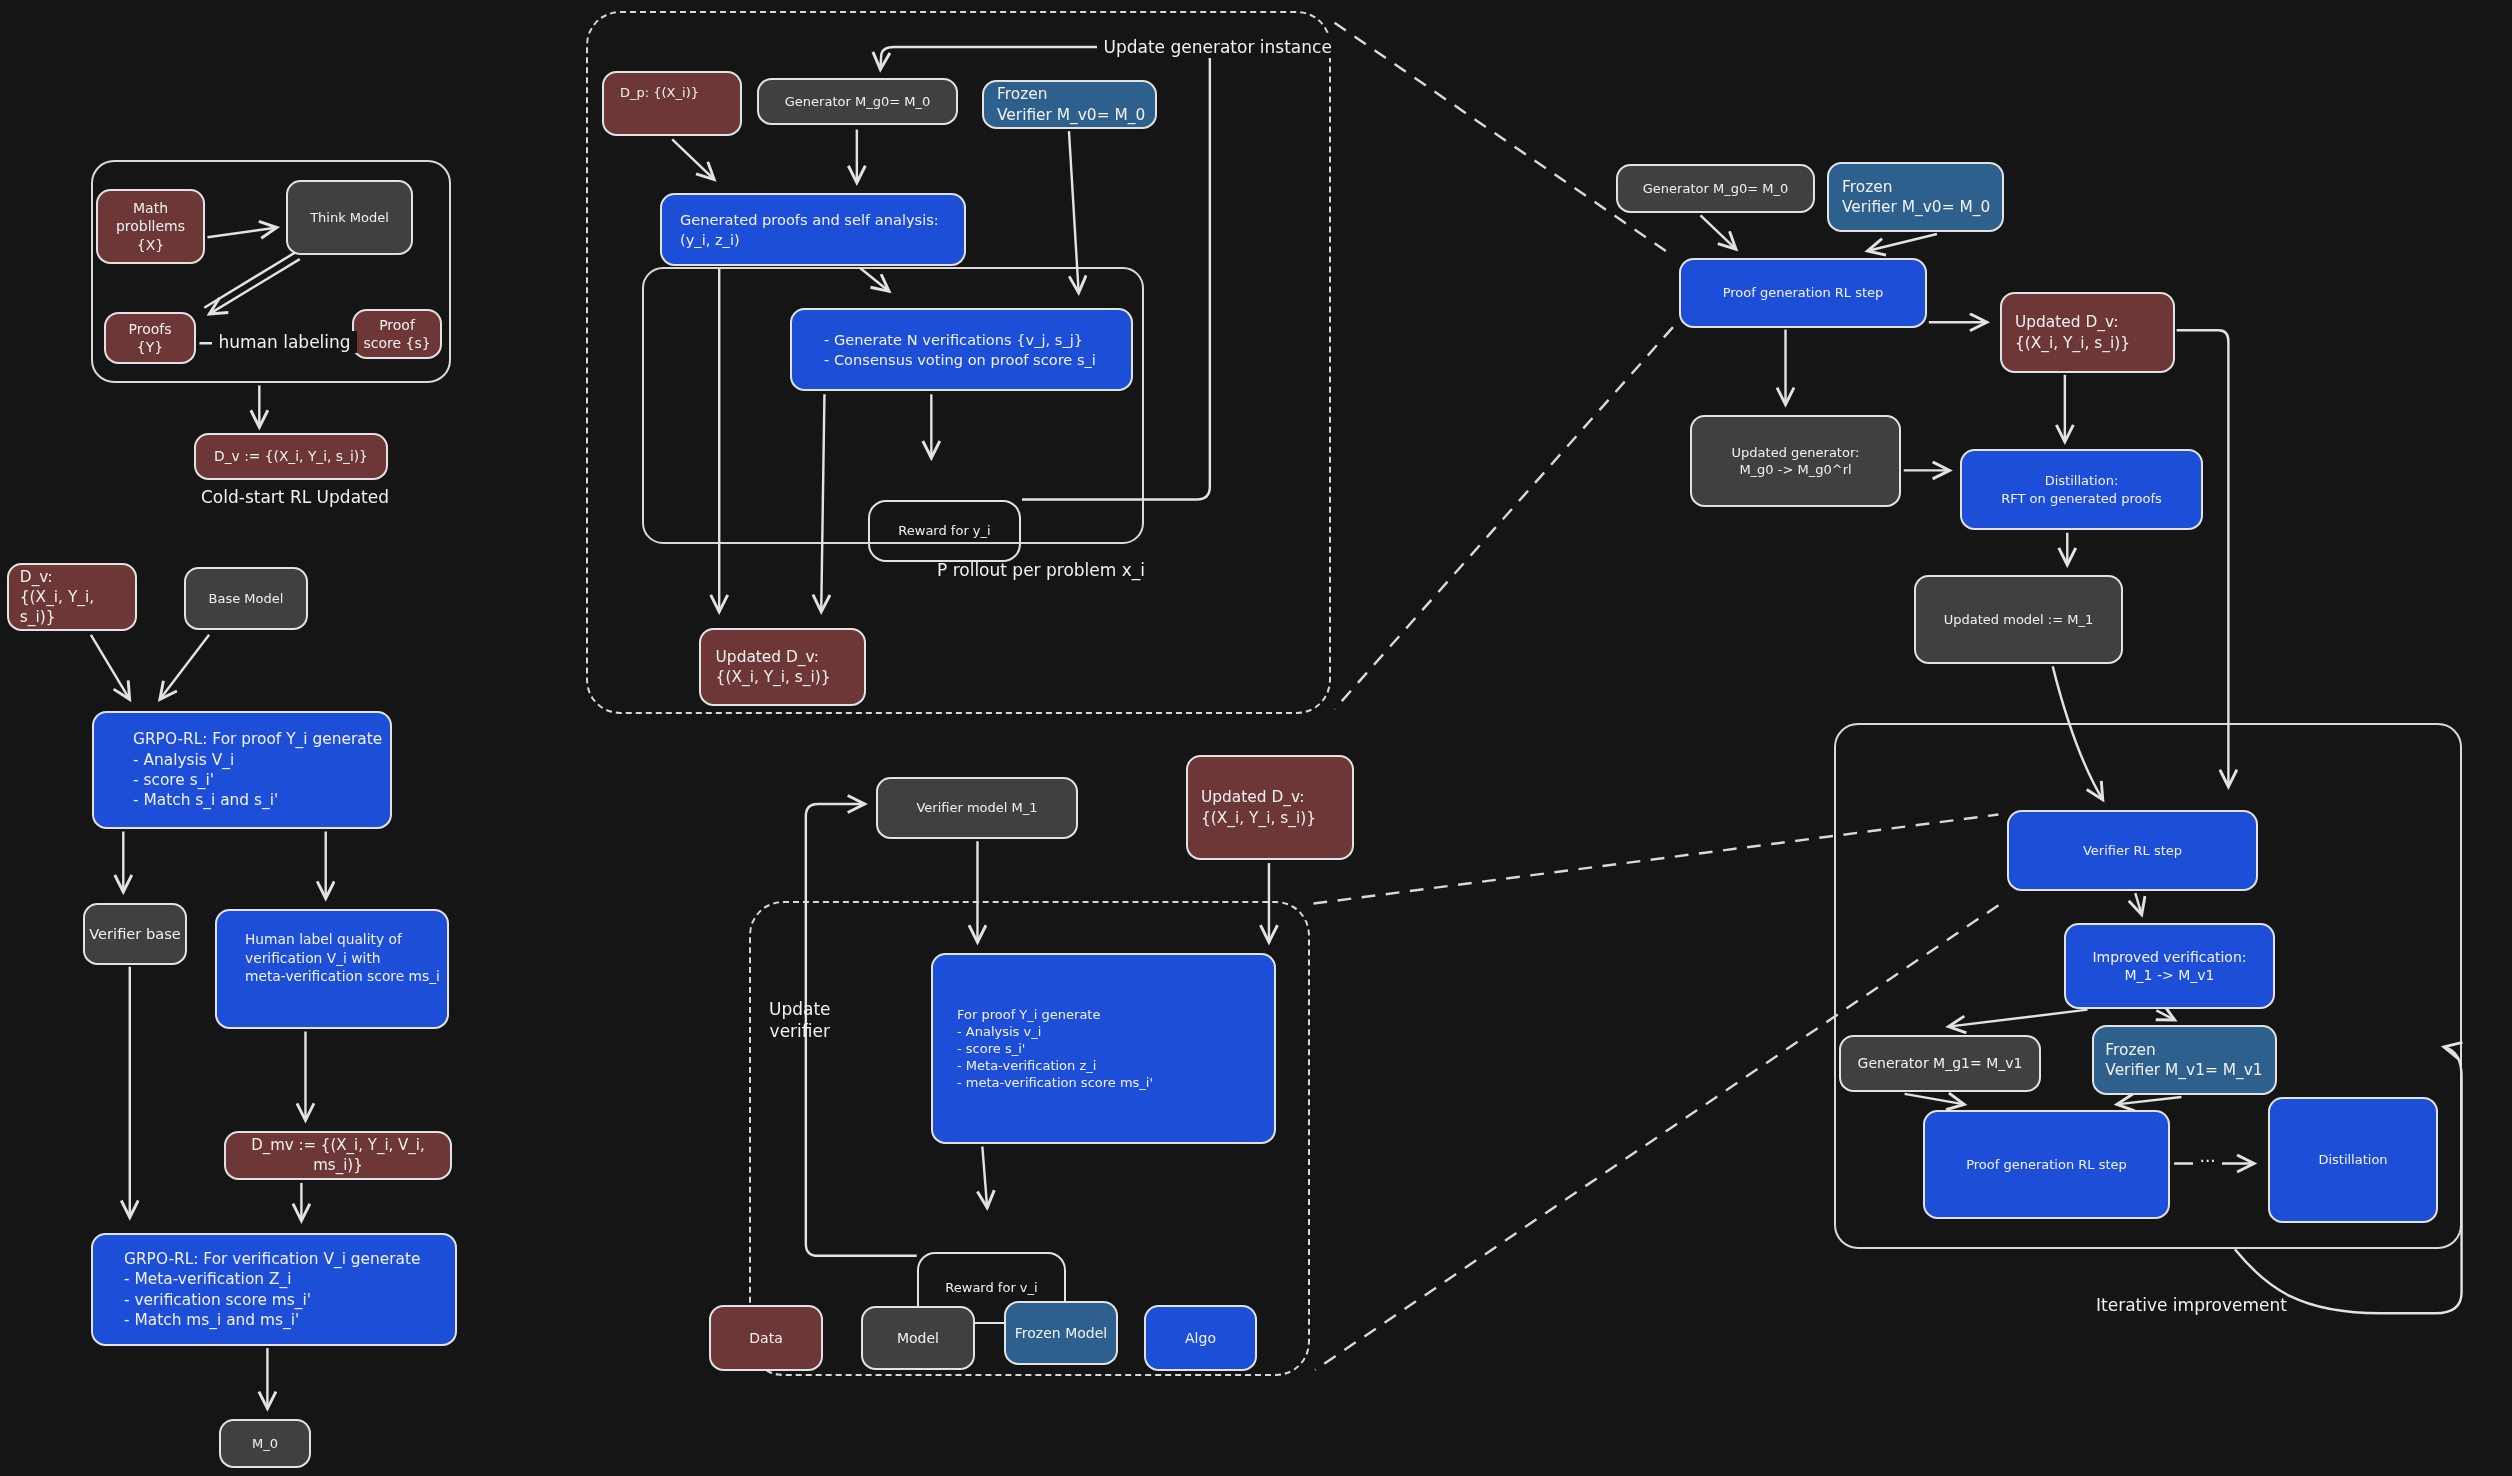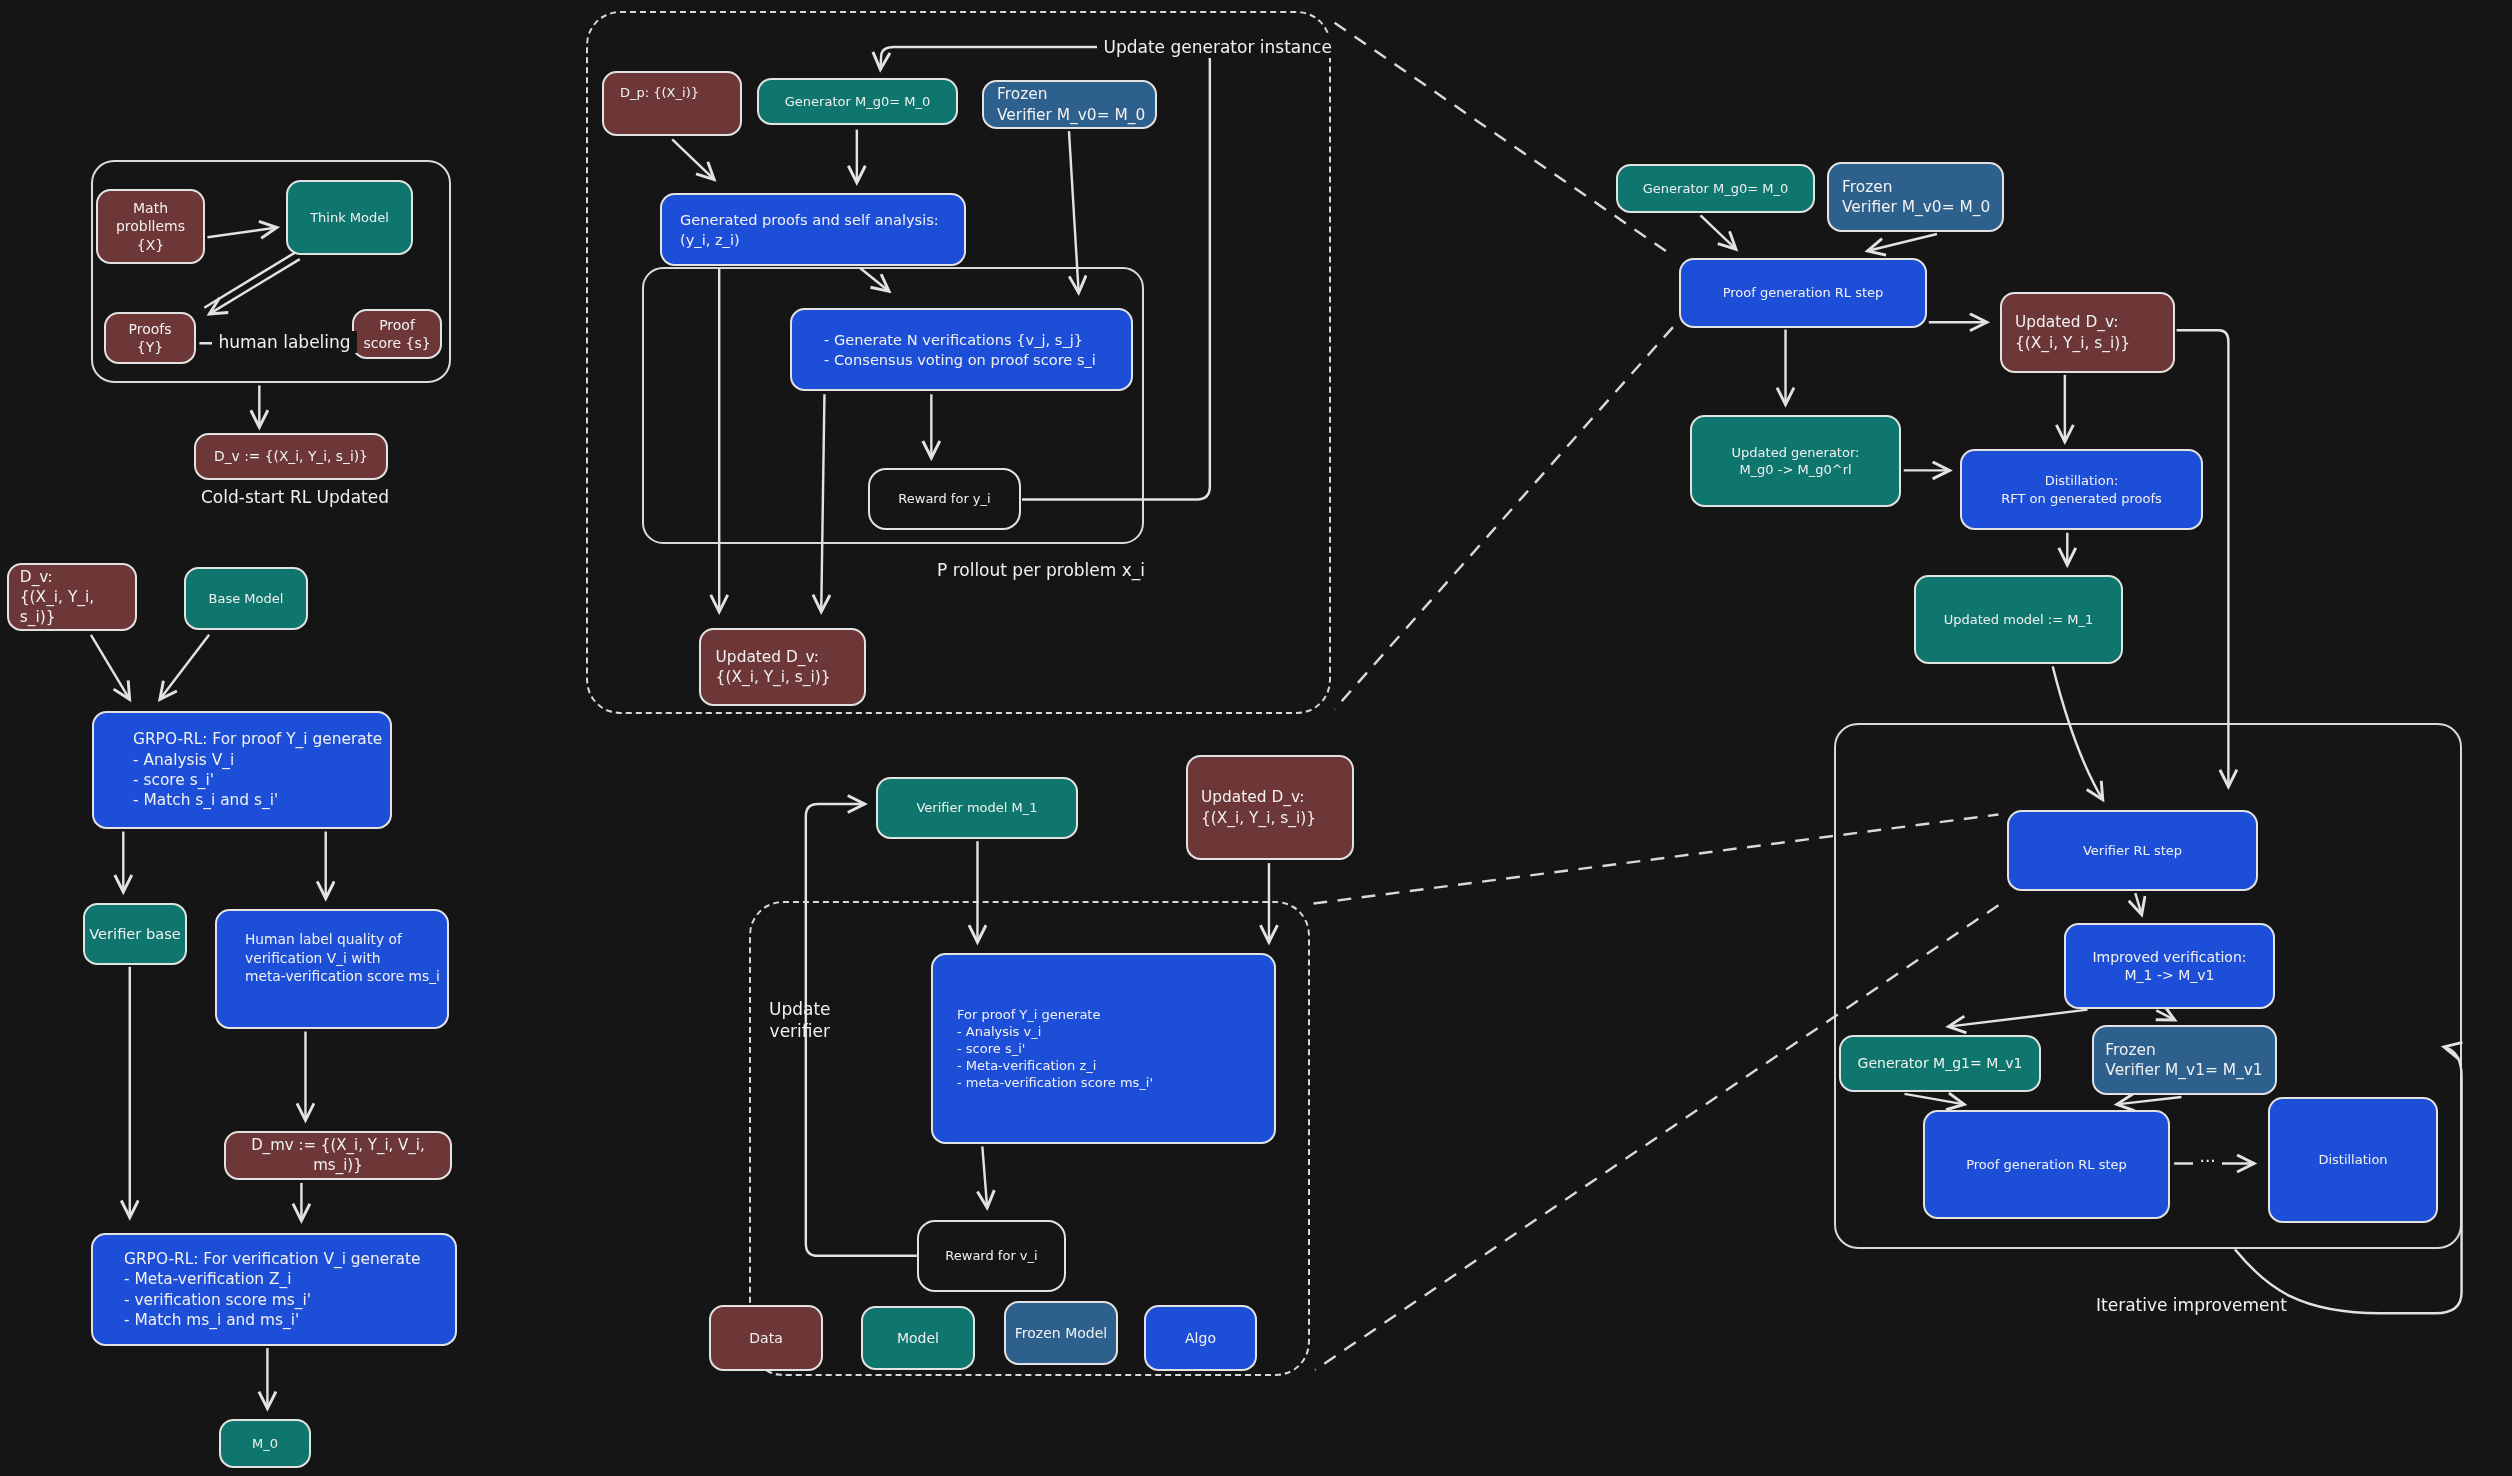--- a/index.html
+++ b/index.html
@@ -5,24 +5,24 @@
   html,body{margin:0;padding:0;background:#0f0f0f;}
   .canvas{position:relative;width:2512px;height:1476px;background:#151515;overflow:hidden;
           font-family:"DejaVu Sans", sans-serif;color:#f1f1f1;}
   .node{position:absolute;border:2.4px solid #e2e2e2;border-radius:14.6px;
         display:flex;align-items:center;justify-content:center;text-align:center;
         white-space:pre-line;font-size:13px;line-height:1.32;box-sizing:border-box;z-index:4;}
   .container{position:absolute;border:2.4px solid #d9d9d9;border-radius:27.5px;background:transparent;
         box-sizing:border-box;z-index:1;}
   .dashed{border-style:dashed;}
   .data{background:#6d3737;}
-  .model{background:#0f766e;}
+  .model{background:#404040;}
   .frozen{background:#2e608e;}
   .algo{background:#1d4ed8;}
-  .plain{background:transparent;border-radius:18px;}
+  .plain{background:transparent;border-radius:18px;margin-top:32px;}
   .tl{justify-content:flex-start;text-align:left;}
   .fs20{font-size:14px;} .fs19{font-size:15.4px;} .fs18{font-size:14.6px;}
   .fs17{font-size:13.8px;} .fs16{font-size:15px;}
   .caption{position:absolute;font-size:17px;white-space:pre-line;z-index:6;line-height:1.3;}
   .masked{background:#151515;padding:0 6.5px;}
   svg.wires{position:absolute;left:0;top:0;z-index:2;}
 </style>
 </head>
 <body>
 

